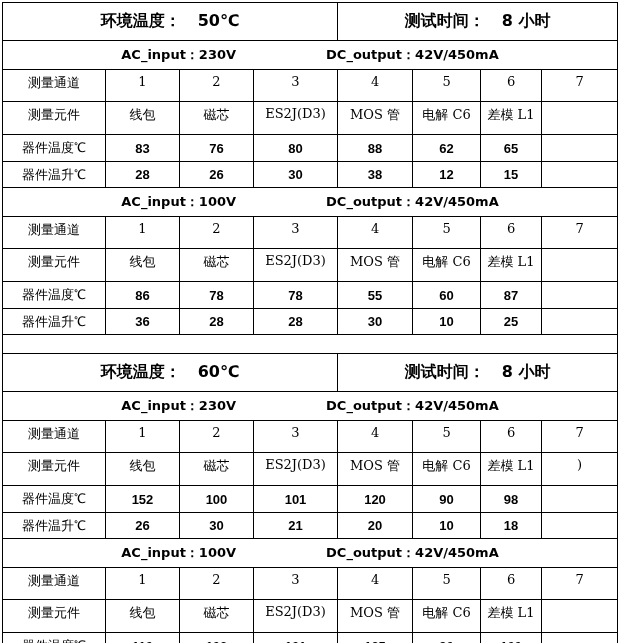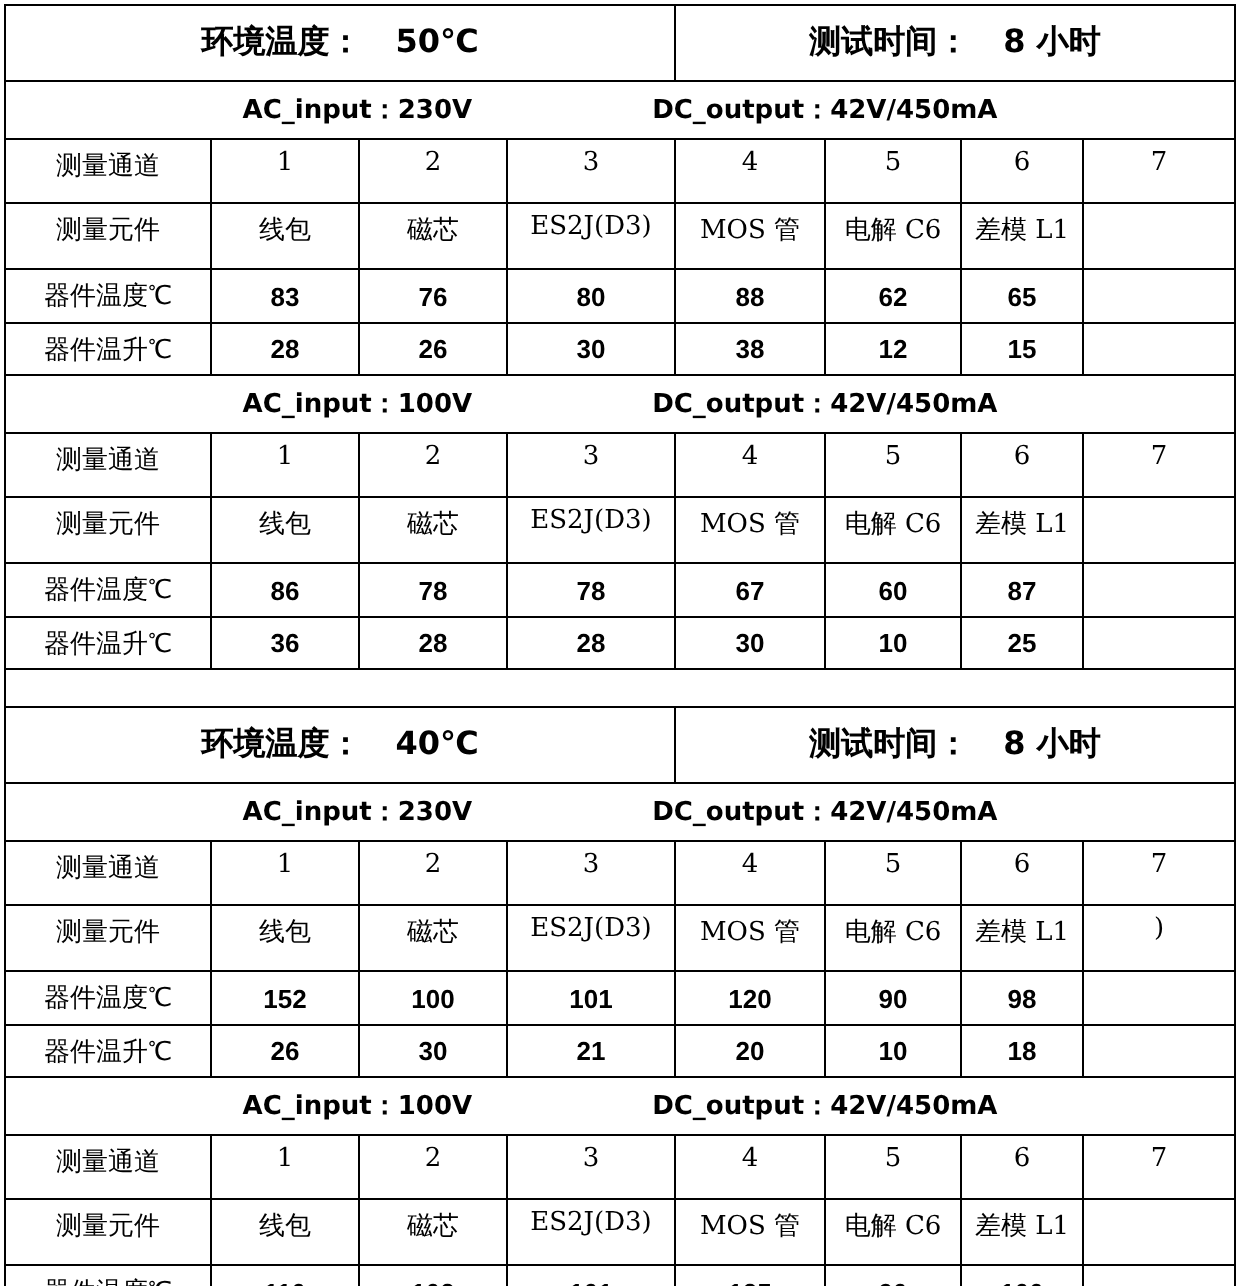--- a/index.html
+++ b/index.html
@@ -105,40 +105,40 @@
         <td class="serif">MOS 管</td>
         <td class="serif">电解 C6</td>
         <td class="serif">差模 L1</td>
         <td class="serif"></td>
       </tr>
       <tr class="r-tp">
         <td class="lbl">器件温度℃</td>
         <td class="num">86</td>
         <td class="num">78</td>
         <td class="num">78</td>
-        <td class="num">67</td>
+        <td class="num">55</td>
         <td class="num">60</td>
         <td class="num">87</td>
         <td class="num"></td>
       </tr>
       <tr class="r-rs">
         <td class="lbl">器件温升℃</td>
         <td class="num">36</td>
         <td class="num">28</td>
         <td class="num">28</td>
         <td class="num">30</td>
         <td class="num">10</td>
         <td class="num">25</td>
         <td class="num"></td>
       </tr>
       <tr class="gap">
         <td colspan="8"></td>
       </tr>
       <tr class="hdr">
-        <td colspan="4"><span>环境温度：</span><span class="v">40℃</span></td>
+        <td colspan="4"><span>环境温度：</span><span class="v">60℃</span></td>
         <td colspan="4"><span>测试时间：</span><span class="v">8 小时</span></td>
       </tr>
       <tr class="cond">
         <td colspan="8"><span>AC_input：230V</span><span class="sp"></span><span>DC_output：42V/450mA</span></td>
       </tr>
       <tr class="r-ch">
         <td class="lbl">测量通道</td>
         <td class="serif">1</td>
         <td class="serif">2</td>
         <td class="serif">3</td>

